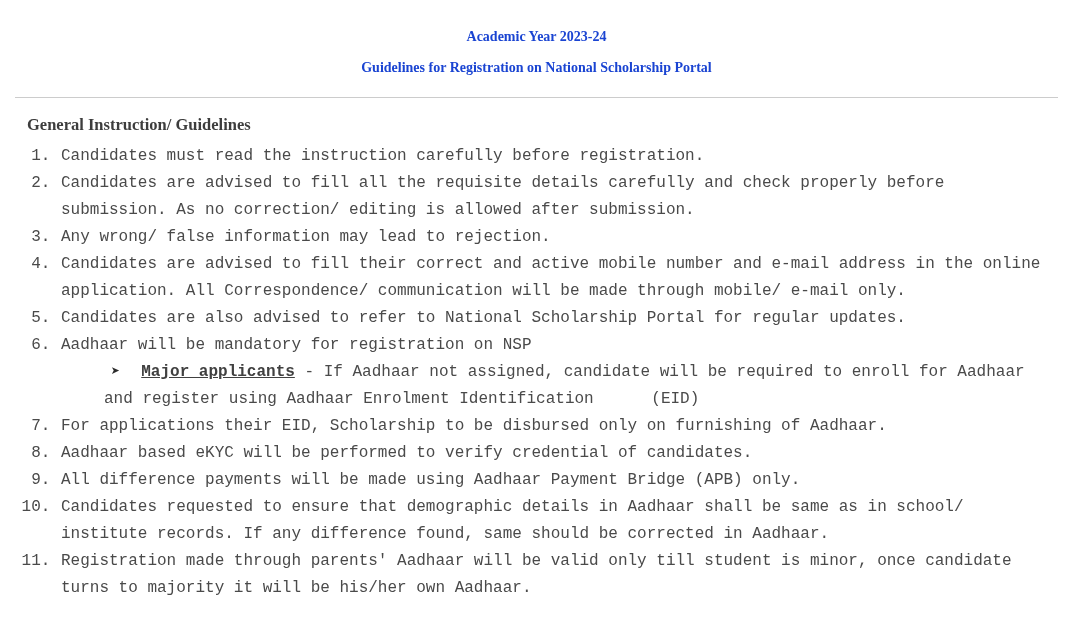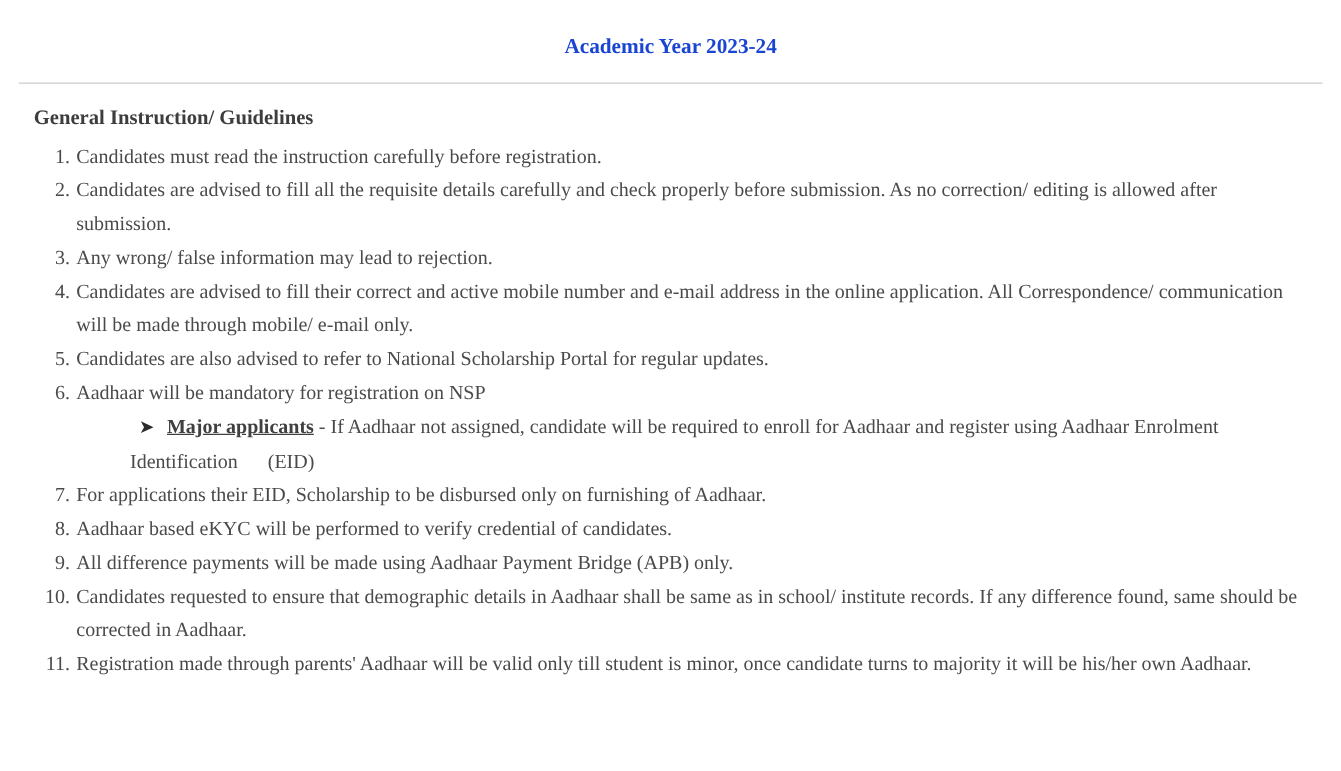--- a/index.html
+++ b/index.html
@@ -19,21 +19,21 @@
     overflow: hidden;
     position: relative;
   }
   .doc-header {
     text-align: center;
     padding-top: 27px;
   }
   .doc-title, .doc-subtitle {
     color: #1a44d2;
     font-weight: bold;
-    font-size: 17px;
+    font-size: 14px;
     line-height: 19px;
     margin: 0;
   }
   .doc-subtitle {
     margin-top: 12px;
   }
   .divider {
     border: none;
     border-top: 1px solid #cccccc;
     margin: 20px 15px 0 15px;
@@ -48,20 +48,21 @@
   }
   ol.instruction-list {
     margin: 9px 0 0 0;
     padding: 0 26px 0 60px;
     color: #4a4a4a;
     font-size: 16px;
     line-height: 27px;
   }
   ol.instruction-list li {
     padding-left: 1px;
+    font-family: Liberation Mono, monospace;
   }
   .item-text {
     white-space: pre-wrap;
   }
   .sub-bullet {
     padding-left: 43px;
     white-space: pre-wrap;
   }
   .arrow-icon {
     color: #2b2b2b;
@@ -75,20 +76,21 @@
     color: #404040;
   }
 </style>
 </head>
 <body>
 
 <div class="page">
 
   <div class="doc-header">
     <div class="doc-title">Academic Year 2023-24</div>
+    <div class="doc-subtitle">Guidelines for Registration on National Scholarship Portal</div>
   </div>
 
   <hr class="divider">
 
   <div class="section-heading">General Instruction/ Guidelines</div>
 
   <ol class="instruction-list">
     <li>
       <span class="item-text">Candidates must read the instruction carefully before registration.</span>
     </li>

